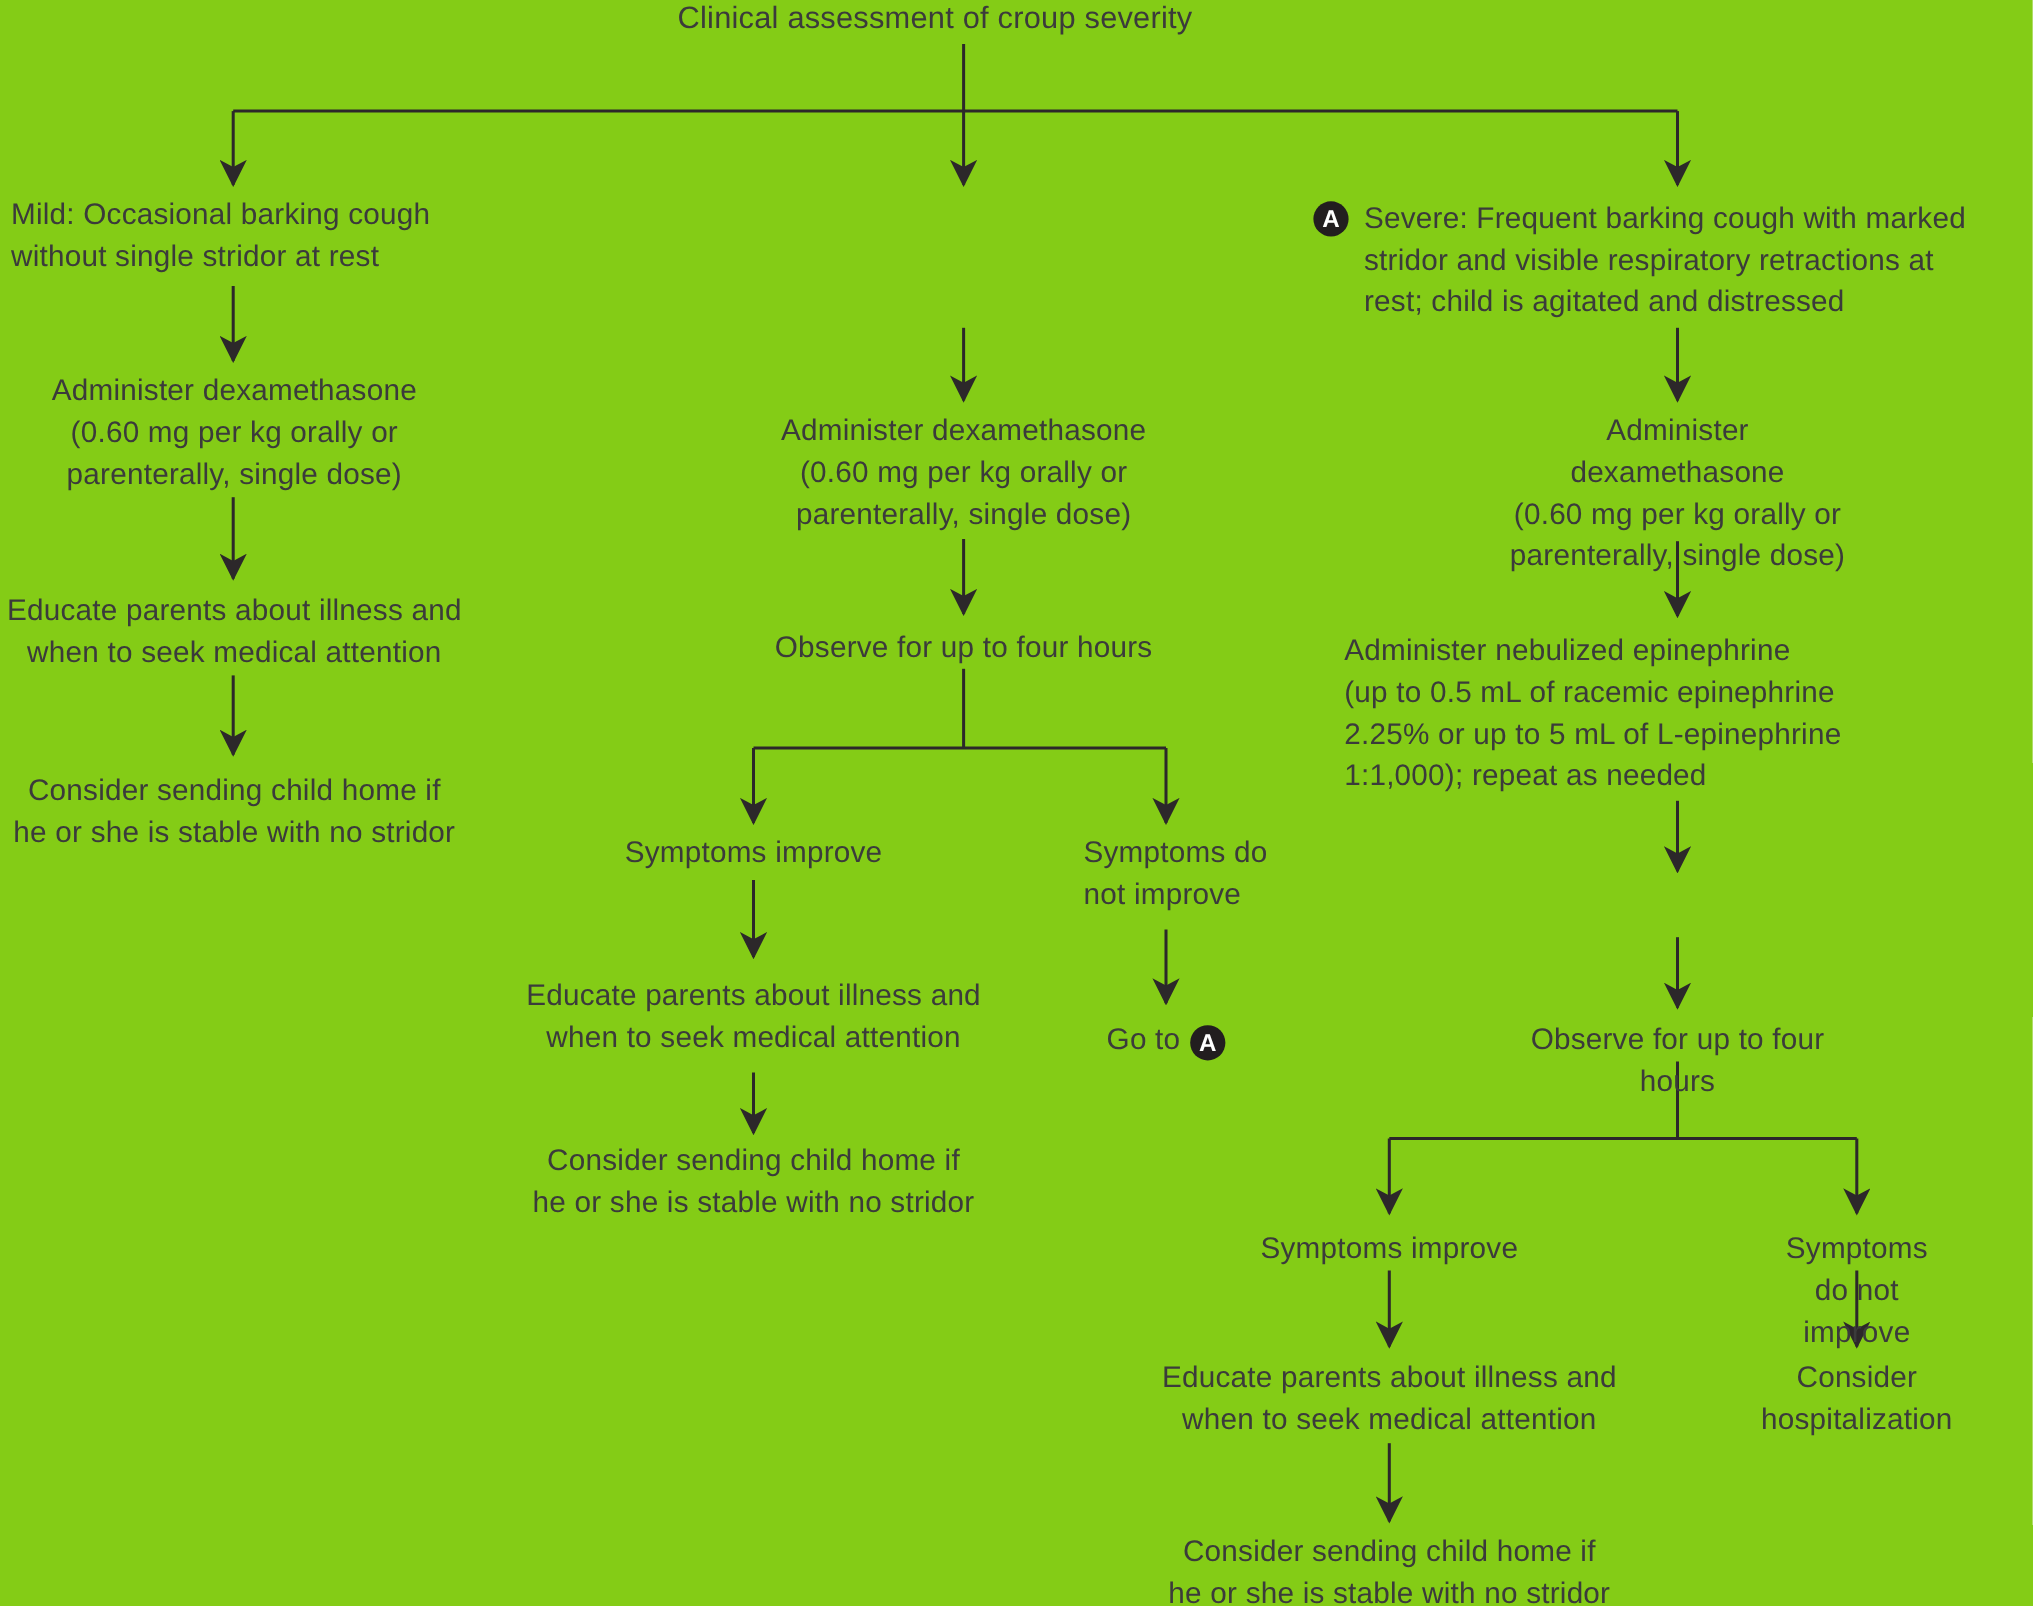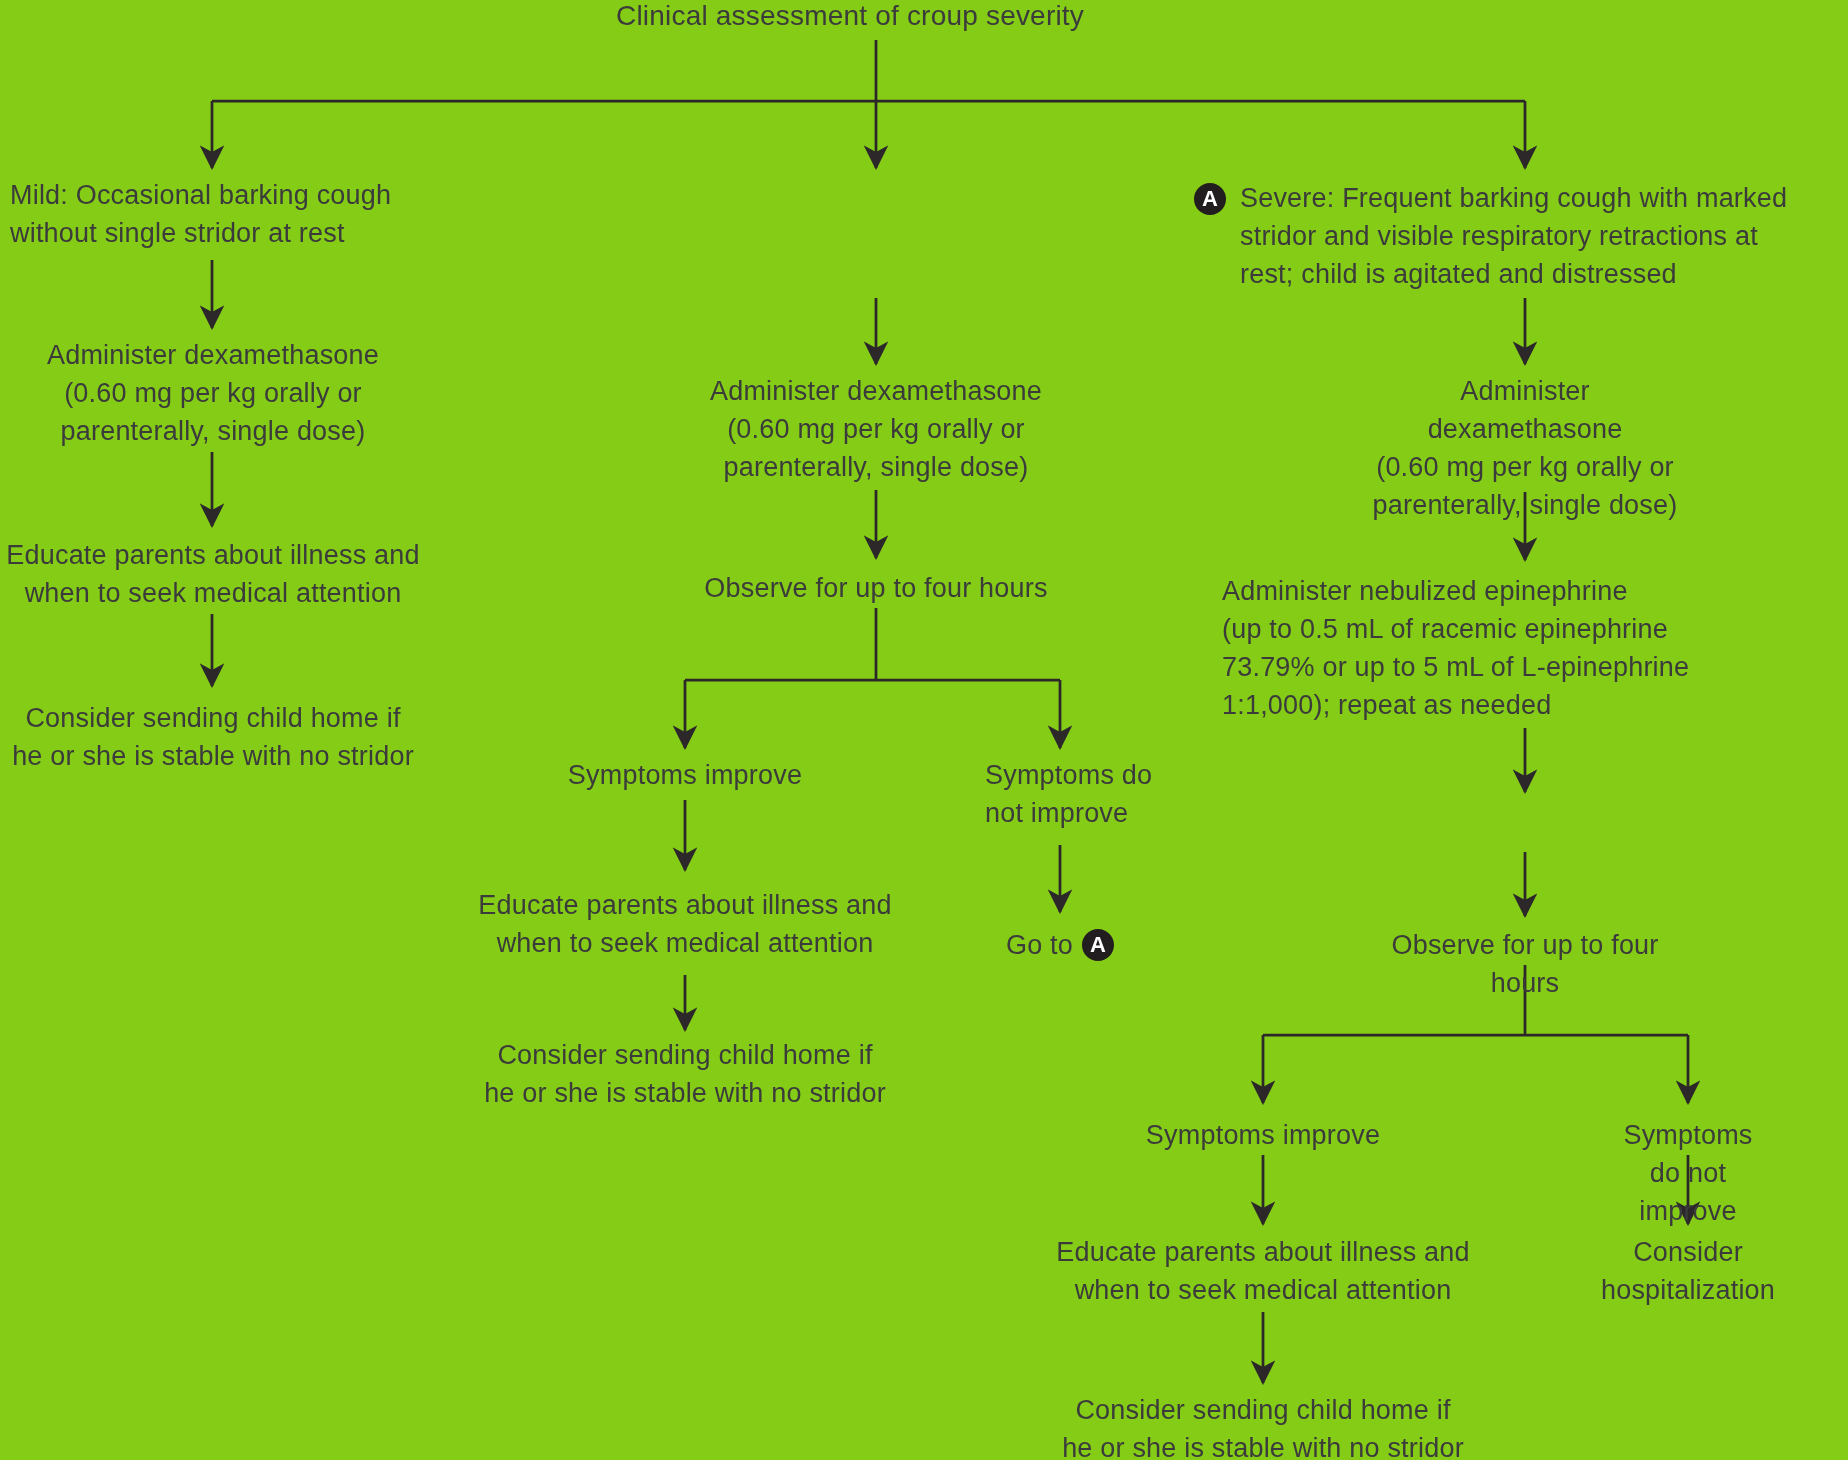--- a/index.html
+++ b/index.html
@@ -15,21 +15,21 @@
     white-space:pre-line;
   }
   .center{transform:translateX(-50%);text-align:center;}
   .title-node{font-size:28px;}
   .badge{
     position:absolute;width:32px;height:32px;border-radius:50%;
     background:#221e1f;color:#ffffff;display:flex;align-items:center;justify-content:center;
     font-size:22px;font-weight:bold;line-height:1;
   }
   .goto-node{
-    position:absolute;display:flex;align-items:center;gap:9px;
+    position:absolute;display:flex;align-items:flex-end;gap:9px;
     transform:translateX(-50%);font-size:27px;line-height:38px;letter-spacing:.2px;
   }
   .goto-node .inline-badge{
     width:32px;height:32px;border-radius:50%;background:#221e1f;color:#fff;
     display:flex;align-items:center;justify-content:center;font-size:22px;font-weight:bold;line-height:1;
   }
 </style>
 </head>
 <body>
 
@@ -104,21 +104,21 @@
 
   <div class="badge" style="left:1194px;top:183px;">A</div>
   <div class="node" style="left:1240px;top:179px;">Severe: Frequent barking cough with marked
 stridor and visible respiratory retractions at
 rest; child is agitated and distressed</div>
   <div class="node center" style="left:1525px;top:372px;">Administer dexamethasone
 (0.60 mg per kg orally or
 parenterally, single dose)</div>
   <div class="node" style="left:1222px;top:572px;">Administer nebulized epinephrine
 (up to 0.5 mL of racemic epinephrine
-73.79% or up to 5 mL of L-epinephrine
+2.25% or up to 5 mL of L-epinephrine
 1:1,000); repeat as needed</div>
   <div class="node center" style="left:1525px;top:926px;">Observe for up to four hours</div>
   <div class="node center" style="left:1263px;top:1116px;">Symptoms improve</div>
   <div class="node center" style="left:1688px;top:1116px;">Symptoms do not improve</div>
   <div class="node center" style="left:1263px;top:1233px;">Educate parents about illness and
 when to seek medical attention</div>
   <div class="node center" style="left:1688px;top:1233px;">Consider hospitalization</div>
   <div class="node center" style="left:1263px;top:1391px;">Consider sending child home if
 he or she is stable with no stridor</div>
 

